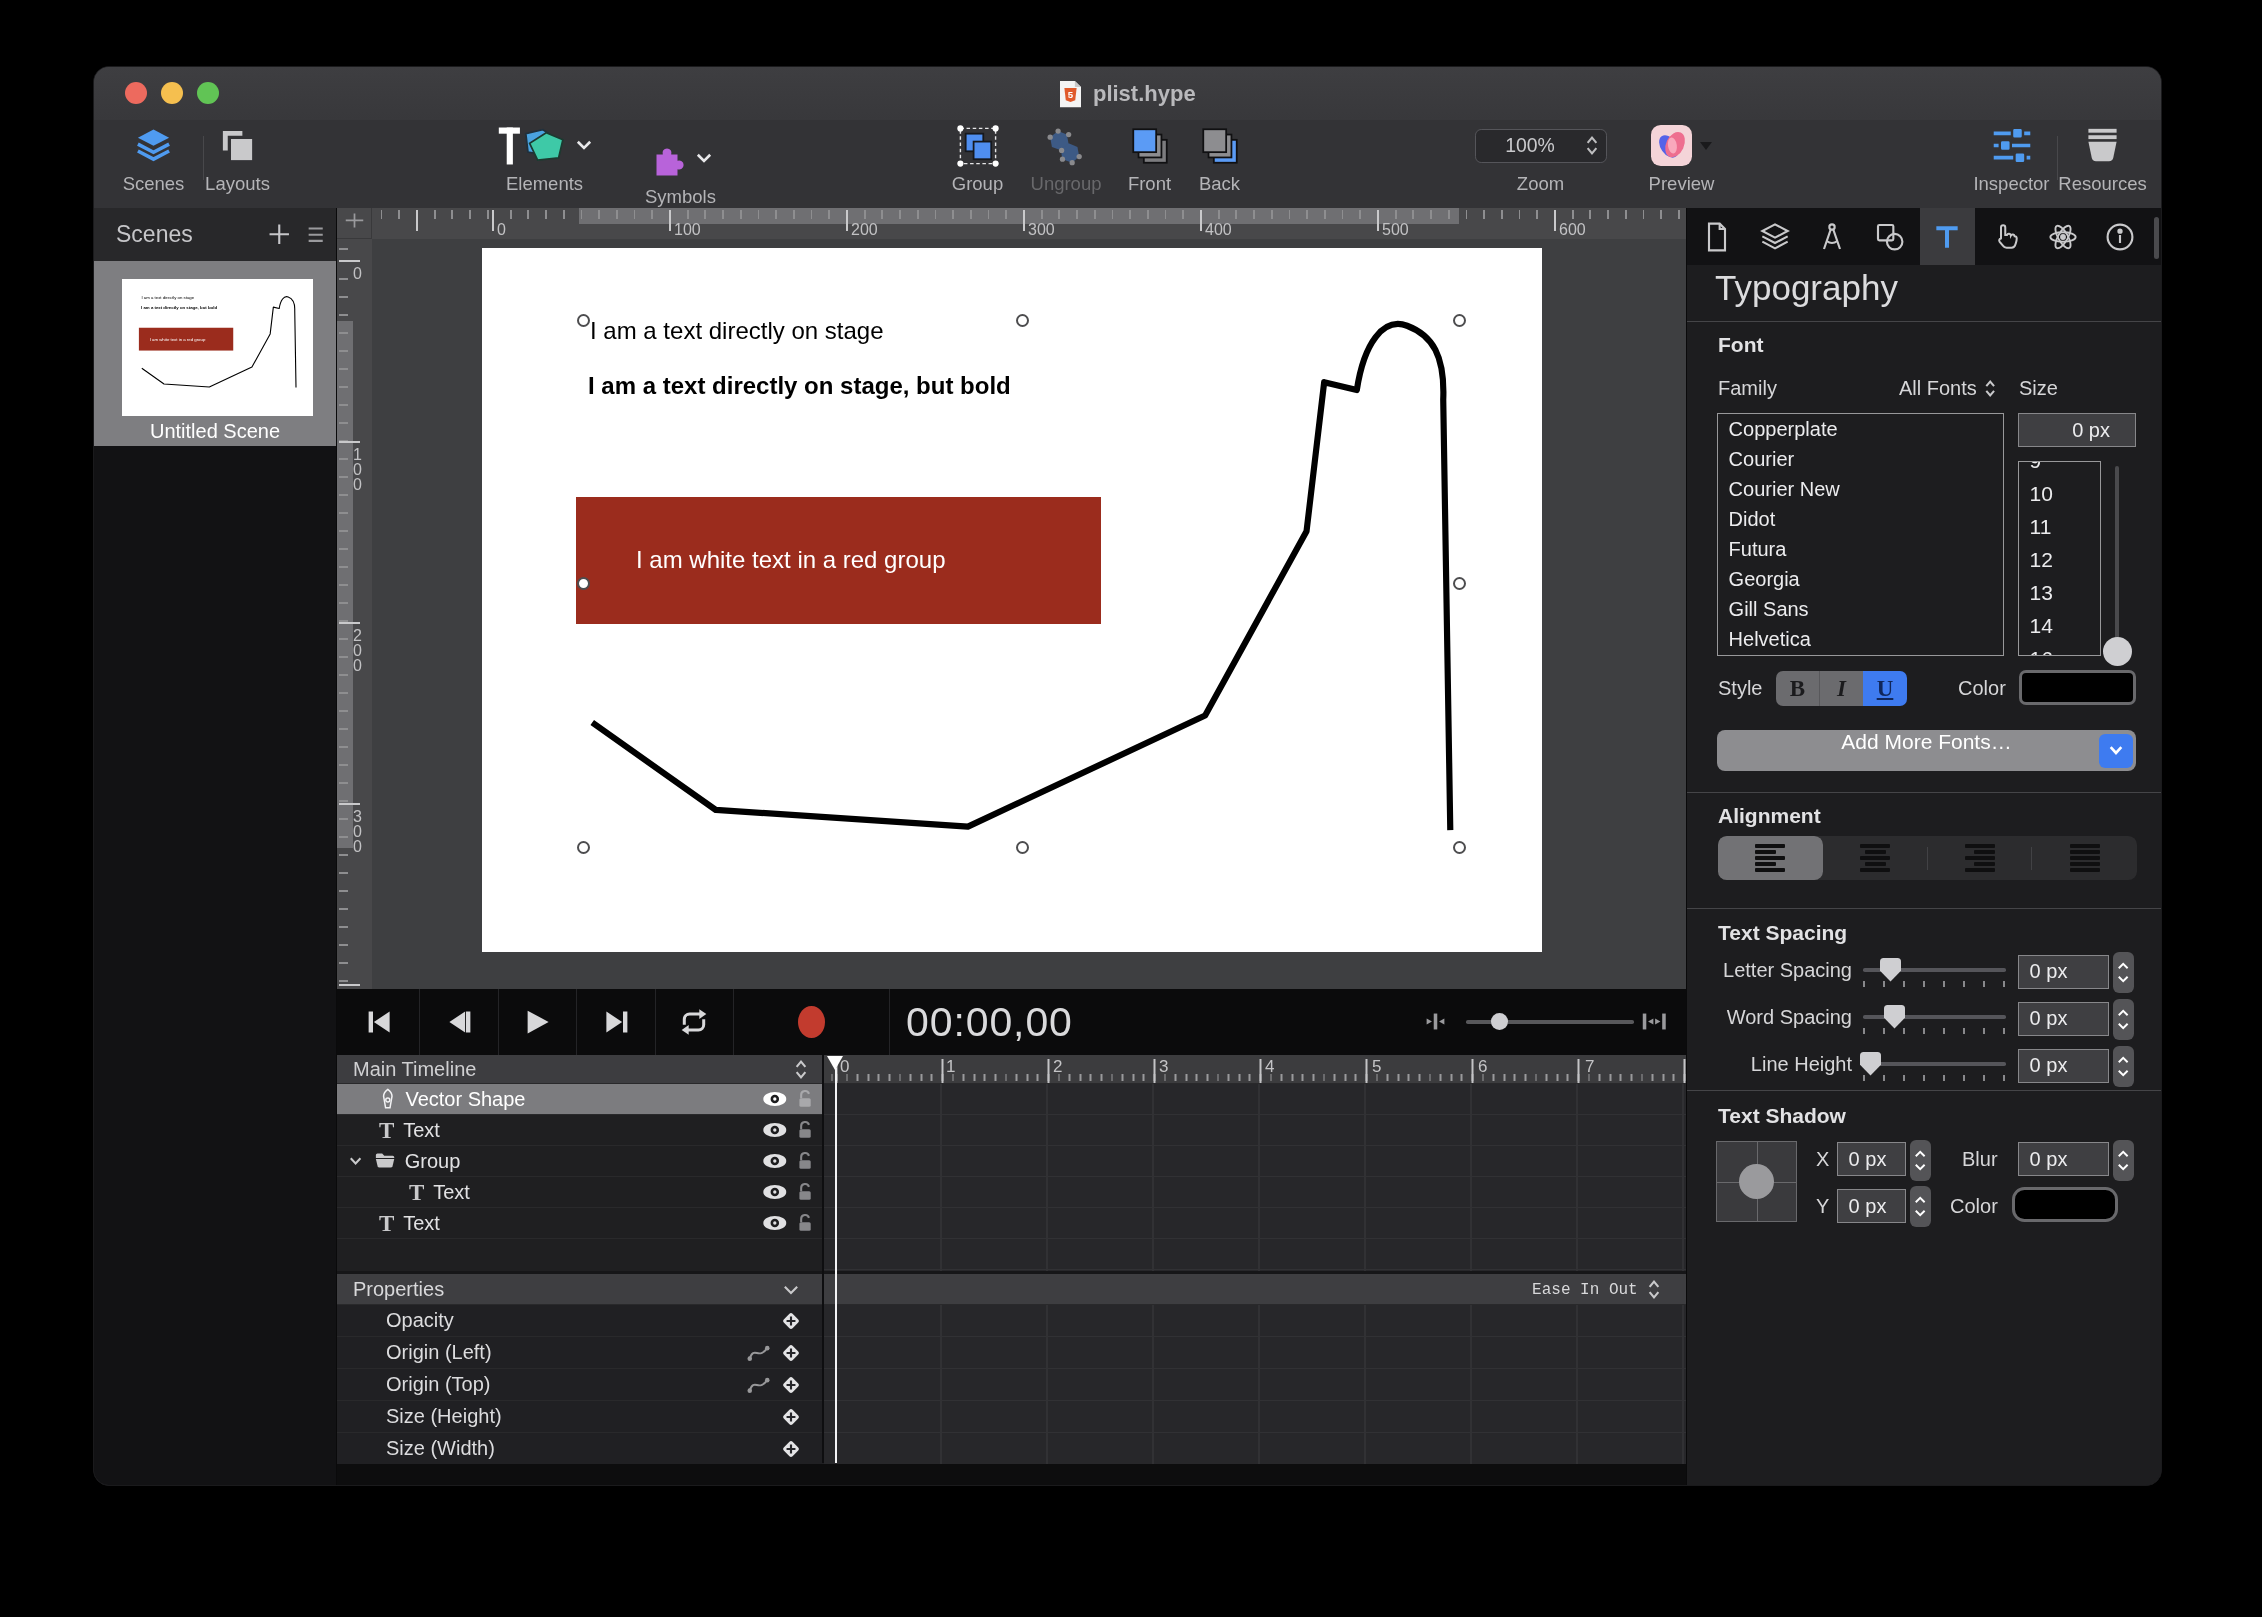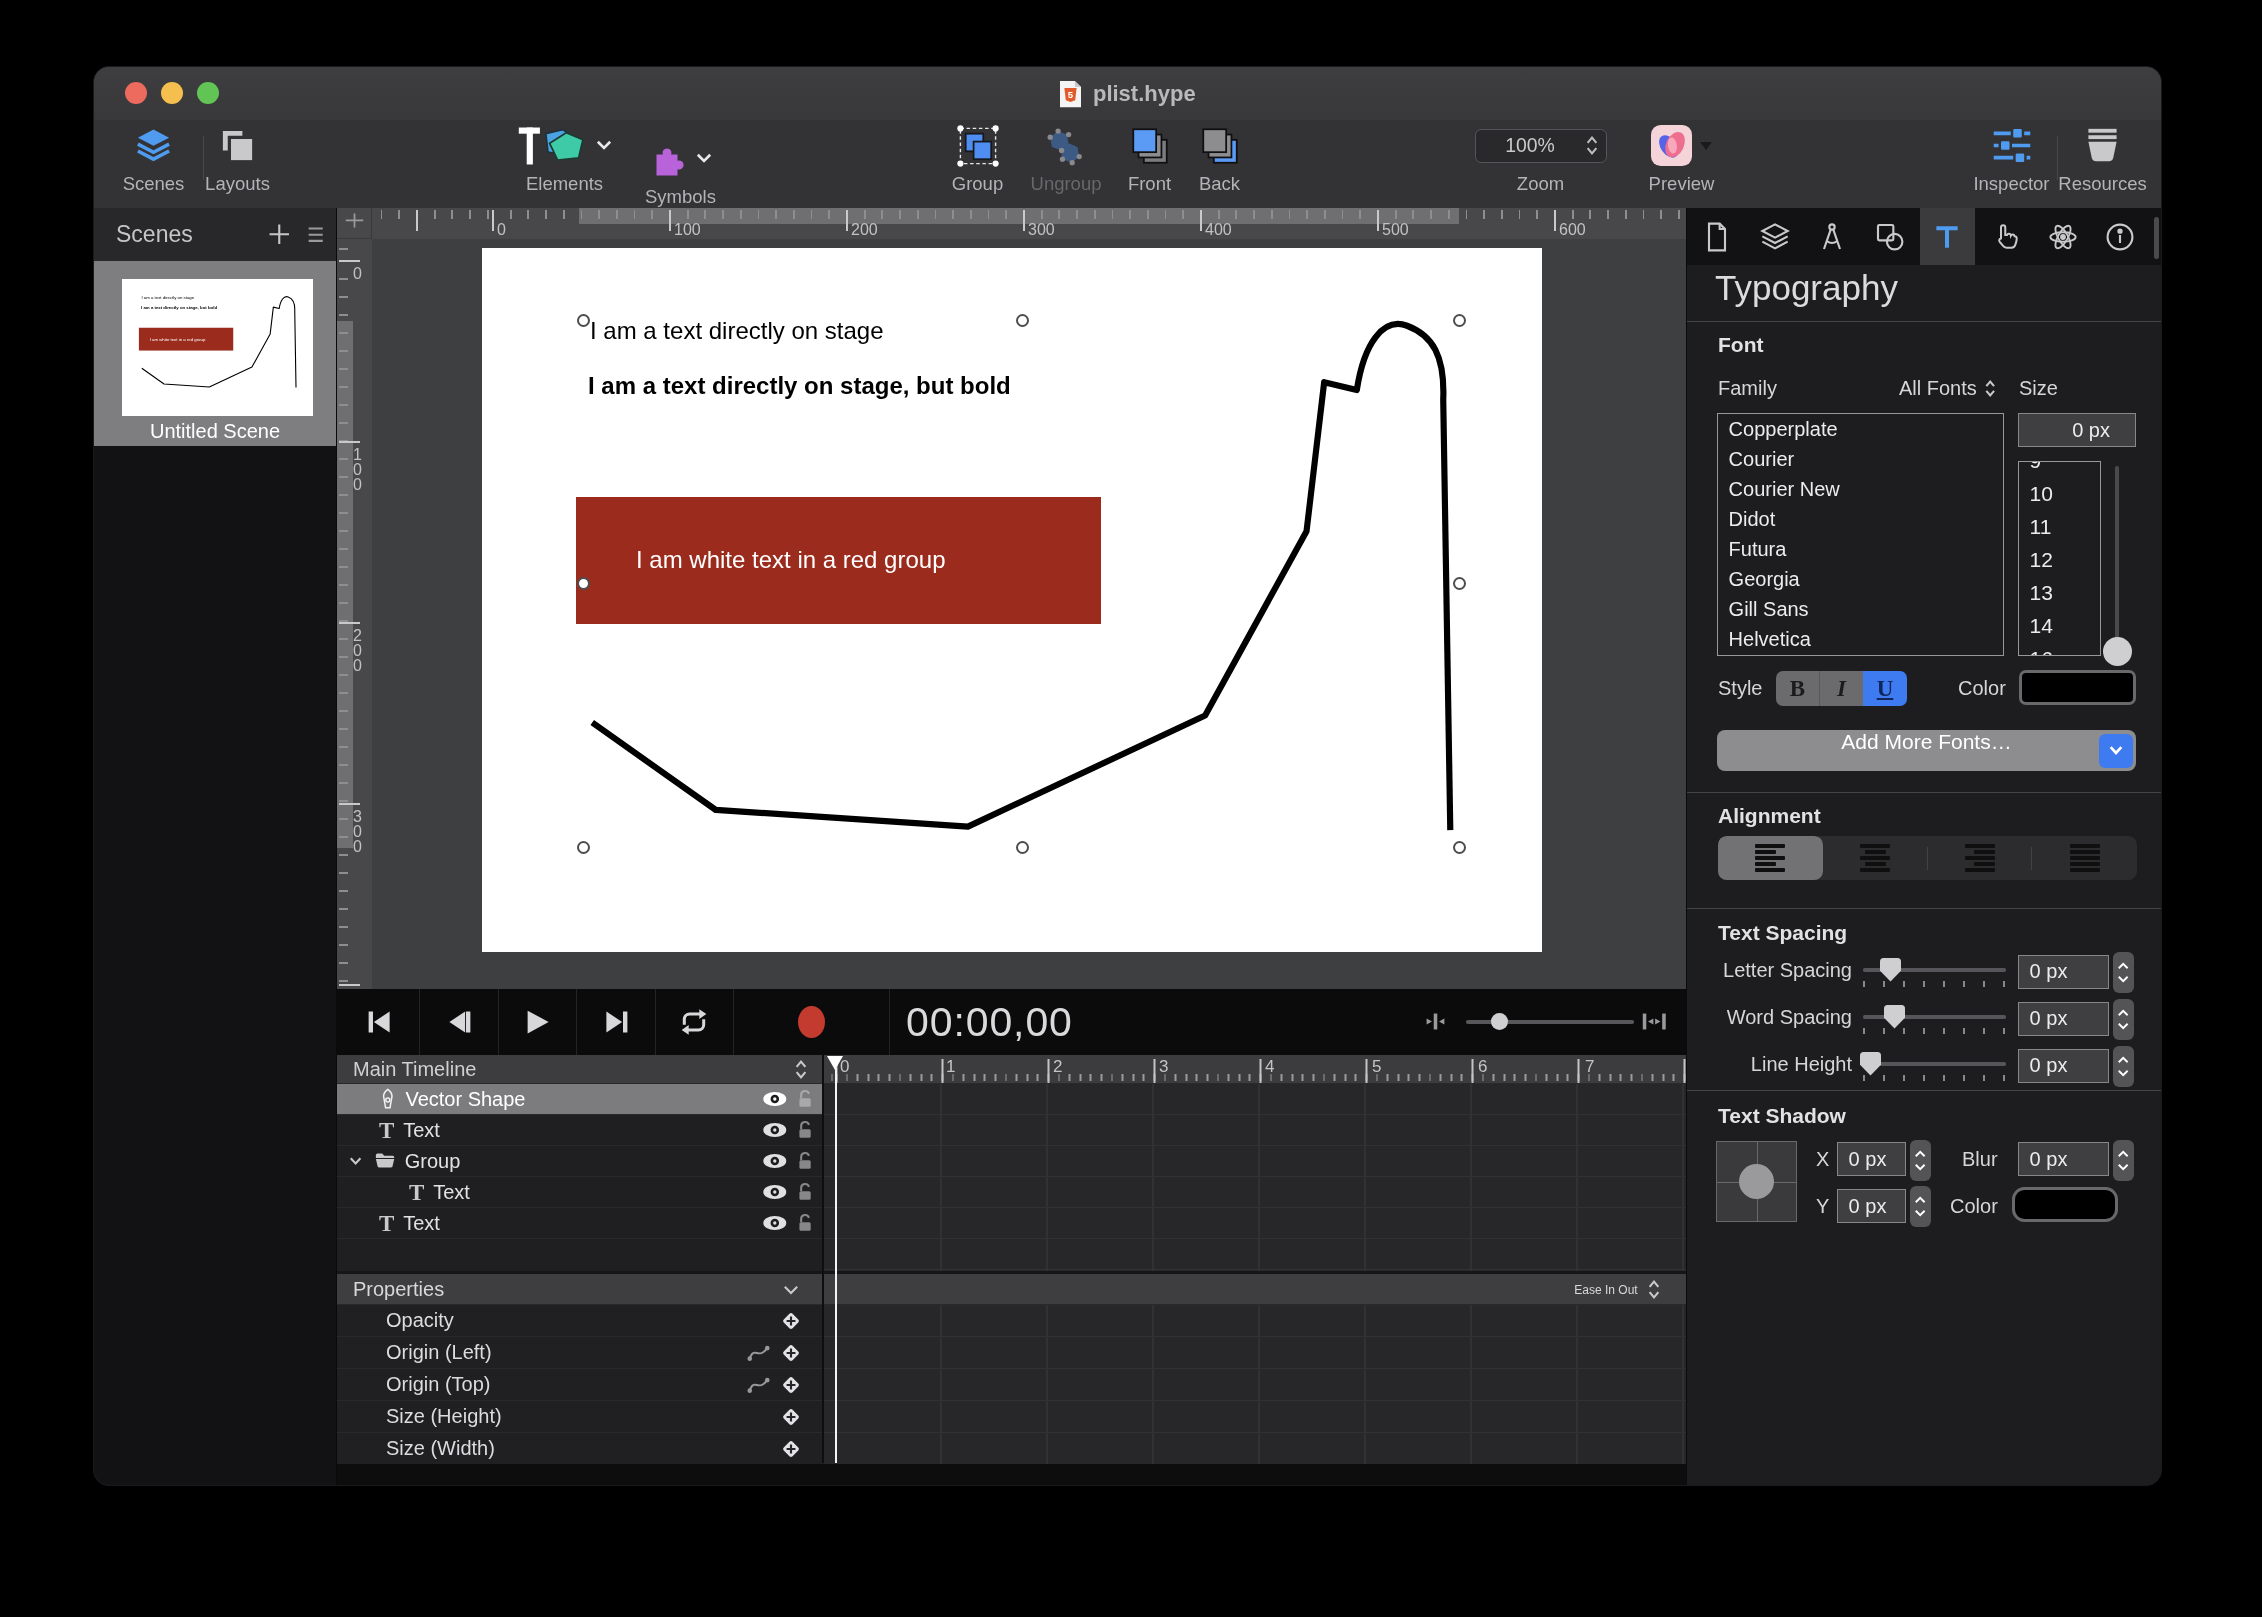--- a/index.html
+++ b/index.html
@@ -77,21 +77,21 @@
   .tl-row.selected{background:#7c7c7f;}
   .tl-row .lbl{color:#e2e2e4;font-size:20px;margin-left:8.8px;}
   .slot{position:absolute;top:0;height:100%;display:flex;align-items:center;justify-content:center;}
   .tt{font-family:"Liberation Serif","DejaVu Serif",serif;font-weight:700;font-size:23px;color:#dededf;line-height:1;}
   #tl-track-rows{position:absolute;left:487px;top:95px;width:863px;height:187px;background:#27272a;
     background-image:repeating-linear-gradient(180deg,transparent 0 30px,#313134 30px 31px),
       repeating-linear-gradient(90deg,transparent 0 105px,#3a3a3d 105px 106px);background-position:0 0,11.5px 0;}
   #tl-prop-header{position:absolute;left:0;top:285px;width:1350px;height:31px;background:#3e3e41;display:flex;align-items:center;border-bottom:0.9px solid #29292b;box-sizing:border-box;}
   #tl-prop-header .lbl{color:#d8d8da;font-size:20px;margin-left:16px;}
   #ease-wrap{position:absolute;right:26.5px;top:0;height:31px;display:flex;align-items:center;gap:8.8px;}
-  #ease-wrap .lbl2{color:#d8d8da;font-size:12px;}
+  #ease-wrap .lbl2{color:#d8d8da;font-size:16px;font-family:Liberation Mono, monospace;}
   #tl-props-left{position:absolute;left:0;top:316px;width:487px;height:159px;background:#1f1f21;}
   .prop-row{position:relative;width:100%;height:32px;border-bottom:0.9px solid #29292b;box-sizing:border-box;display:flex;align-items:center;background:#202023;}
   .prop-row .lbl{color:#dcdcde;font-size:20px;margin-left:49px;}
   #tl-track-props{position:absolute;left:487px;top:316px;width:863px;height:159px;background:#27272a;
     background-image:repeating-linear-gradient(180deg,transparent 0 31px,#313134 31px 32px),
       repeating-linear-gradient(90deg,transparent 0 105px,#3a3a3d 105px 106px);background-position:0 0,11.5px 0;}
   #tl-bottom{position:absolute;left:0;top:475px;width:100%;height:24px;background:#0d0d0e;}
   #col-divider{position:absolute;left:485px;top:66px;width:1.8px;height:408px;background:#0e0e10;}
   #playhead-line{position:absolute;left:498px;top:79px;width:1.8px;height:395px;background:#f4f4f6;}
   #playhead-tri{position:absolute;left:490px;top:67px;width:0;height:0;border-left:8.8px solid transparent;border-right:8.8px solid transparent;border-top:14px solid #fff;}
@@ -182,21 +182,21 @@
     <div class="tb-divider" style="left:109px;"></div>
     <div class="tb-item" style="left:104px;width:79px;">
       <div class="tb-icon">
         <svg width="39" height="39" viewBox="0 0 24 24">
               <path d="M3,3 h12 v3 h-9 v9 h-3 z" fill="#c9c9cb"></path>
               <rect x="8" y="8" width="13" height="13" fill="#c9c9cb"></rect>
             </svg>
       </div>
       <div class="tb-label">Layouts</div>
     </div>
-    <div class="tb-item" style="left:413px;width:115px;">
+    <div class="tb-item" style="left:393px;width:115px;">
       <div class="tb-icon">
         <svg width="74" height="44" viewBox="0 0 84 50">
               <rect x="2" y="4" width="24" height="7" fill="#fff"></rect>
               <rect x="11" y="4" width="7" height="42" fill="#fff"></rect>
               <g transform="rotate(10 48 28)">
                 <path d="M48,6 L66,14 60,34 36,34 30,14 Z" fill="#4aa3e0" stroke="#20303c" stroke-width="2"></path>
               </g>
               <g transform="rotate(-6 56 30)">
                 <path d="M58,10 L76,20 69,40 45,40 38,20 Z" fill="#3ec9a7" stroke="#1c3a30" stroke-width="2"></path>
               </g>

